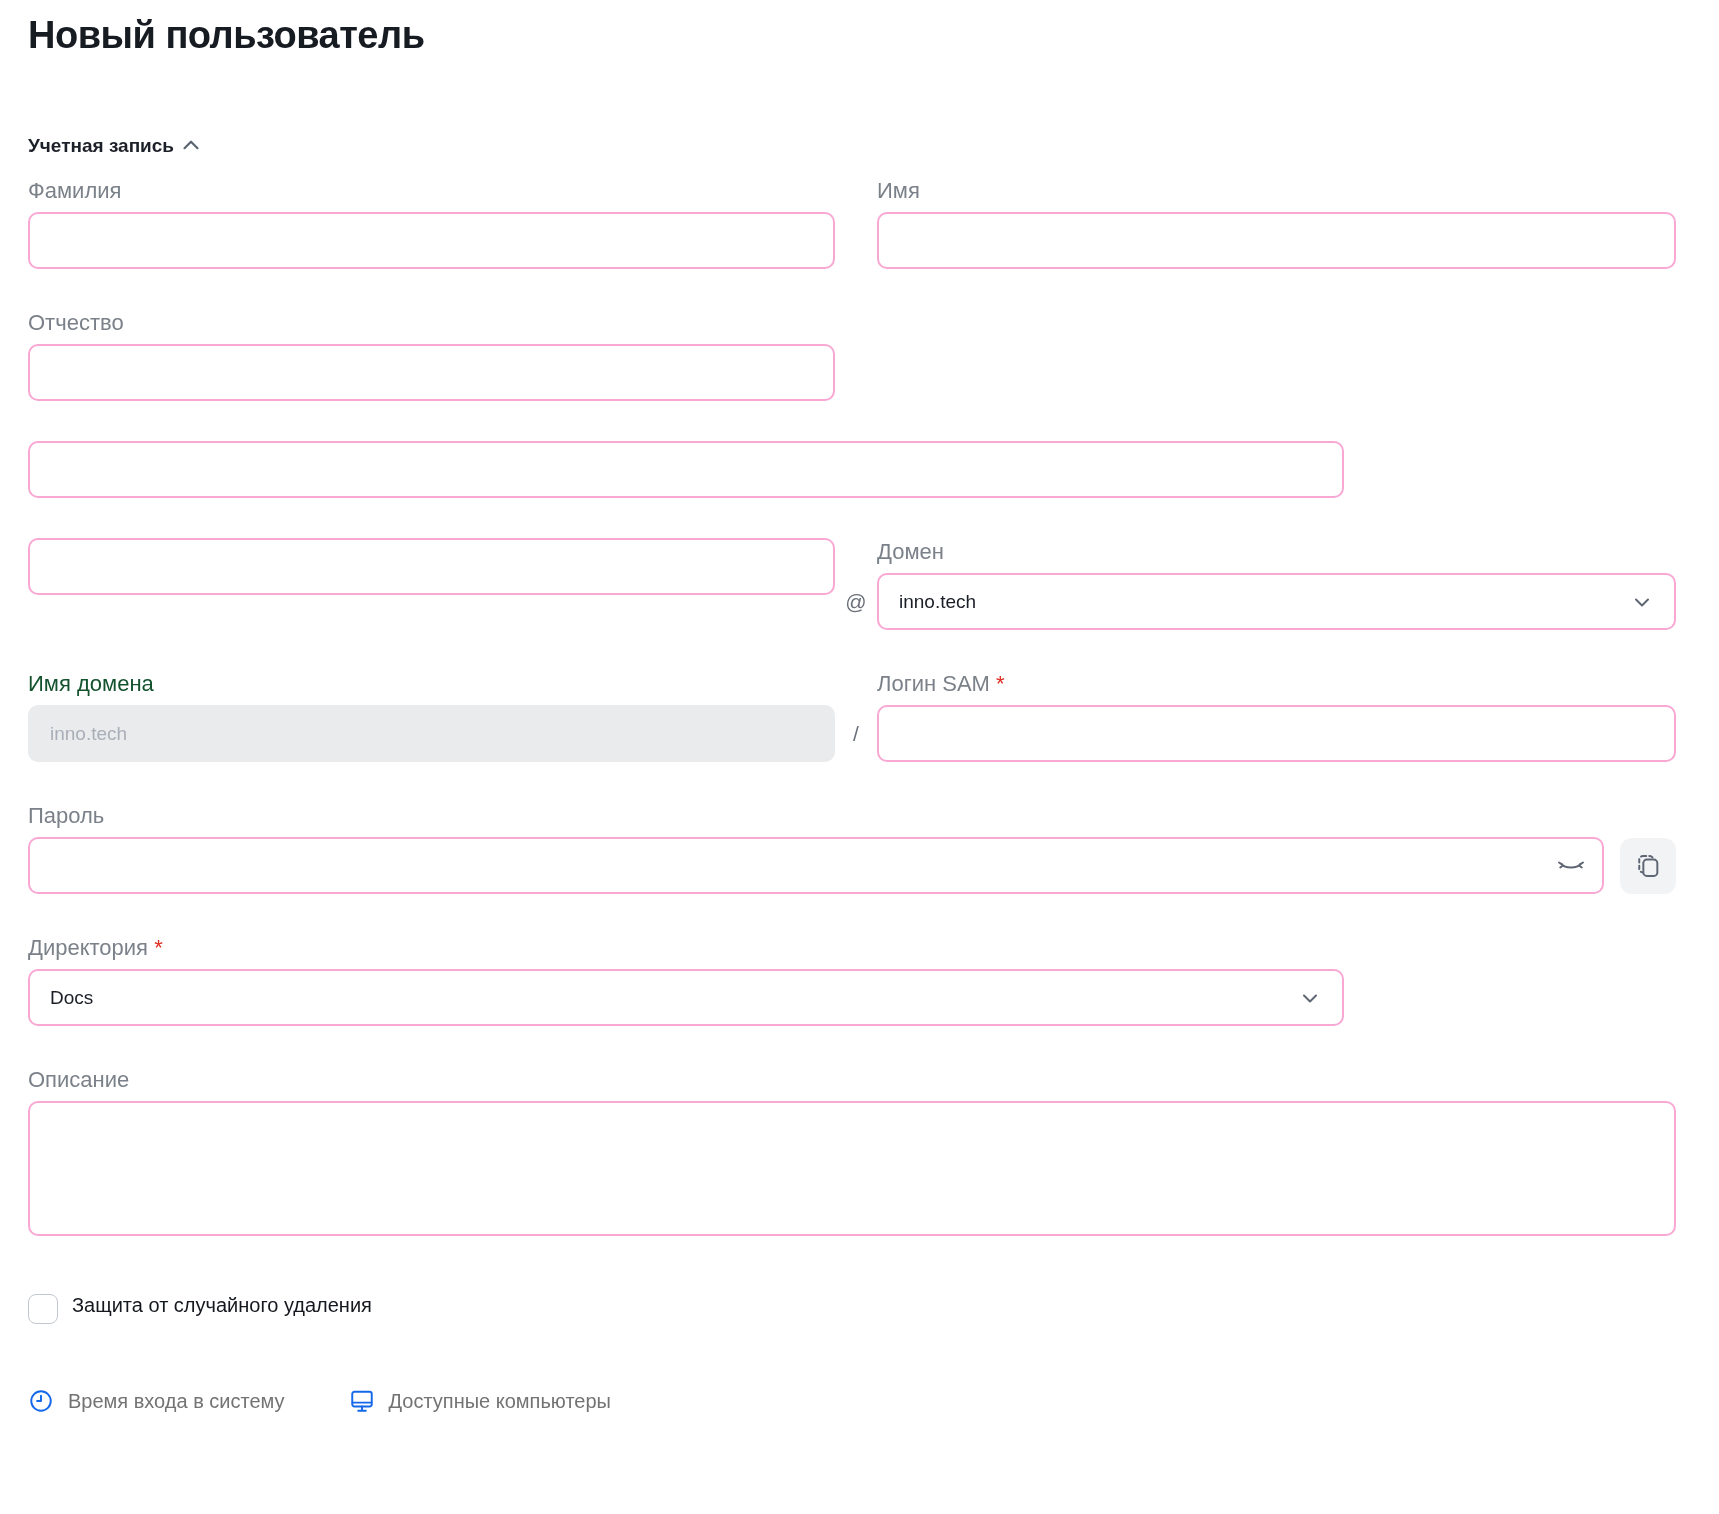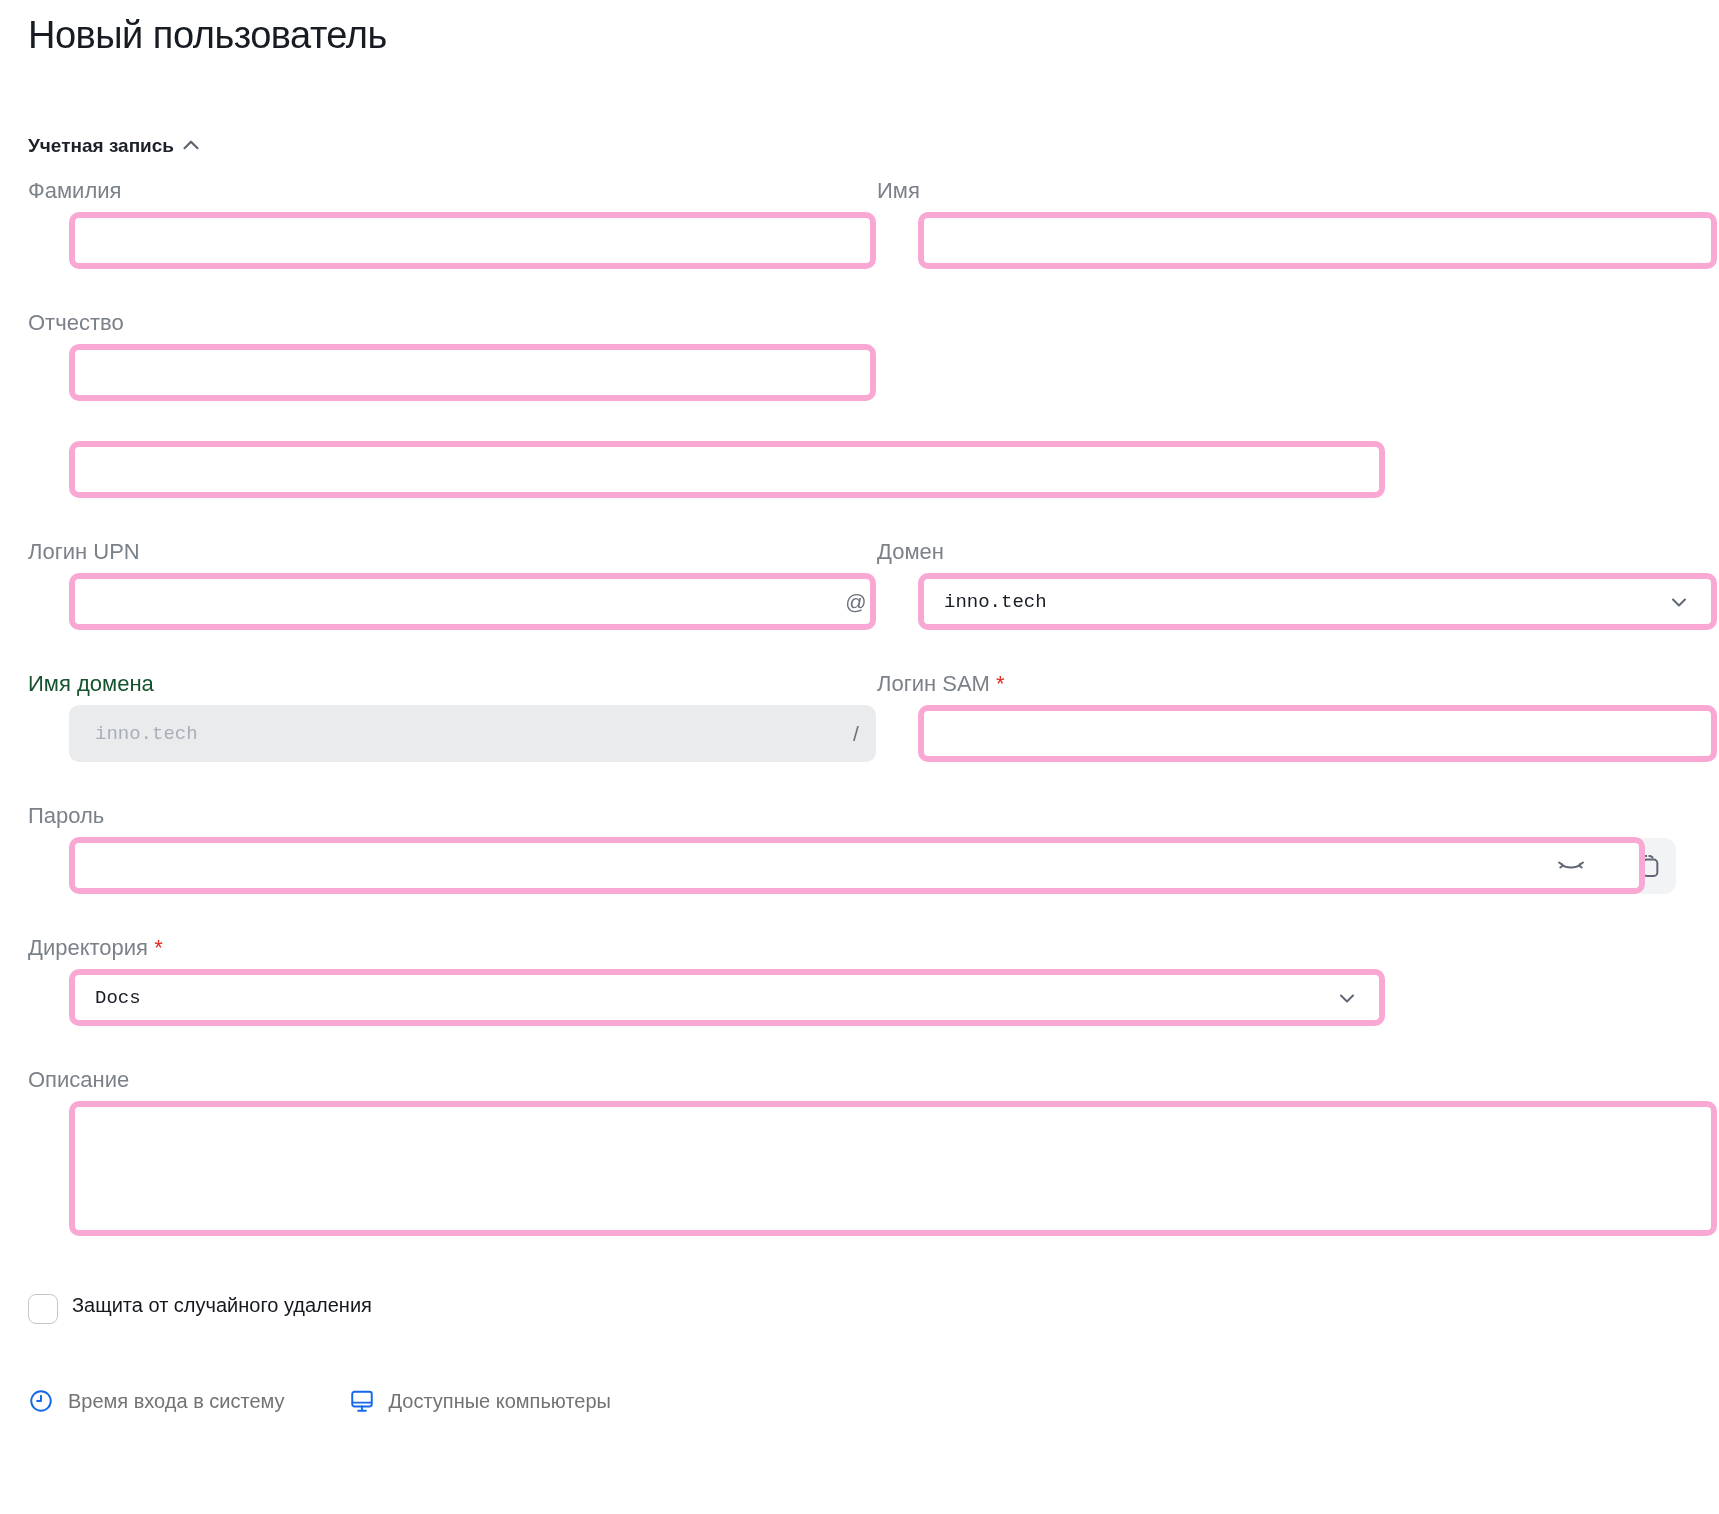--- a/index.html
+++ b/index.html
@@ -10,21 +10,21 @@
     width: 1719px;
     height: 1514px;
     overflow: hidden;
   }
   .page {
     padding: 14px 0 40px 28px;
     width: 1676px;
   }
   h1.page-title {
     font-size: 38px;
-    font-weight: 400;
+    font-weight: 700;
     color: #171b22;
     letter-spacing: -0.5px;
     margin-bottom: 72px;
   }
   .section-header {
     width: 1648px;
     display: flex;
     align-items: center;
     justify-content: flex-start;
     margin-bottom: 14px;
@@ -53,29 +53,28 @@
     font-size: 22px;
     color: #7b8189;
     line-height: 27px;
     margin-bottom: 8px;
   }
   .field-label.disabled { color: #14532d; }
   .req { color: #e02b20; }
   .control, .select-control, textarea.control-area {
     width: 100%;
     height: 57px;
-    border: 6px solid #f9a8d4;
+    border: 2px solid #f9a8d4;
     border-radius: 10px;
     background: #ffffff;
-    font-family: Liberation Mono, monospace;
+    font-family: Liberation Sans, sans-serif;
     font-size: 19px;
     color: #1a1e26;
     padding: 0 20px;
     outline: none;
-    margin-left: 41px;
   }
   .control:disabled {
     background: #e9ebed;
     border-color: #e9ebed;
     color: #a9afb8;
   }
   .control::placeholder { color: #a9afb8; }
   .select-control {
     display: flex;
     align-items: center;
@@ -198,21 +197,20 @@
       <input class="control" type="text" style="">
     </div>
   </div>
 
   <div class="row">
     <input class="control full" type="text" style="">
   </div>
 
   <div class="grid row">
     <div>
-      <label class="field-label">Логин UPN</label>
       <input class="control" type="text" style="">
     </div>
     <div class="sep-cell">@</div>
     <div class="col3">
       <label class="field-label">Домен</label>
       <div class="select-control">
         <span class="select-value">inno.tech</span>
         <span>
           <svg width="24" height="24" viewBox="0 0 24 24" fill="none" stroke="#5f6673" stroke-width="2" stroke-linecap="round" stroke-linejoin="round">
               <polyline points="6 9.5 12 15.5 18 9.5"></polyline>

